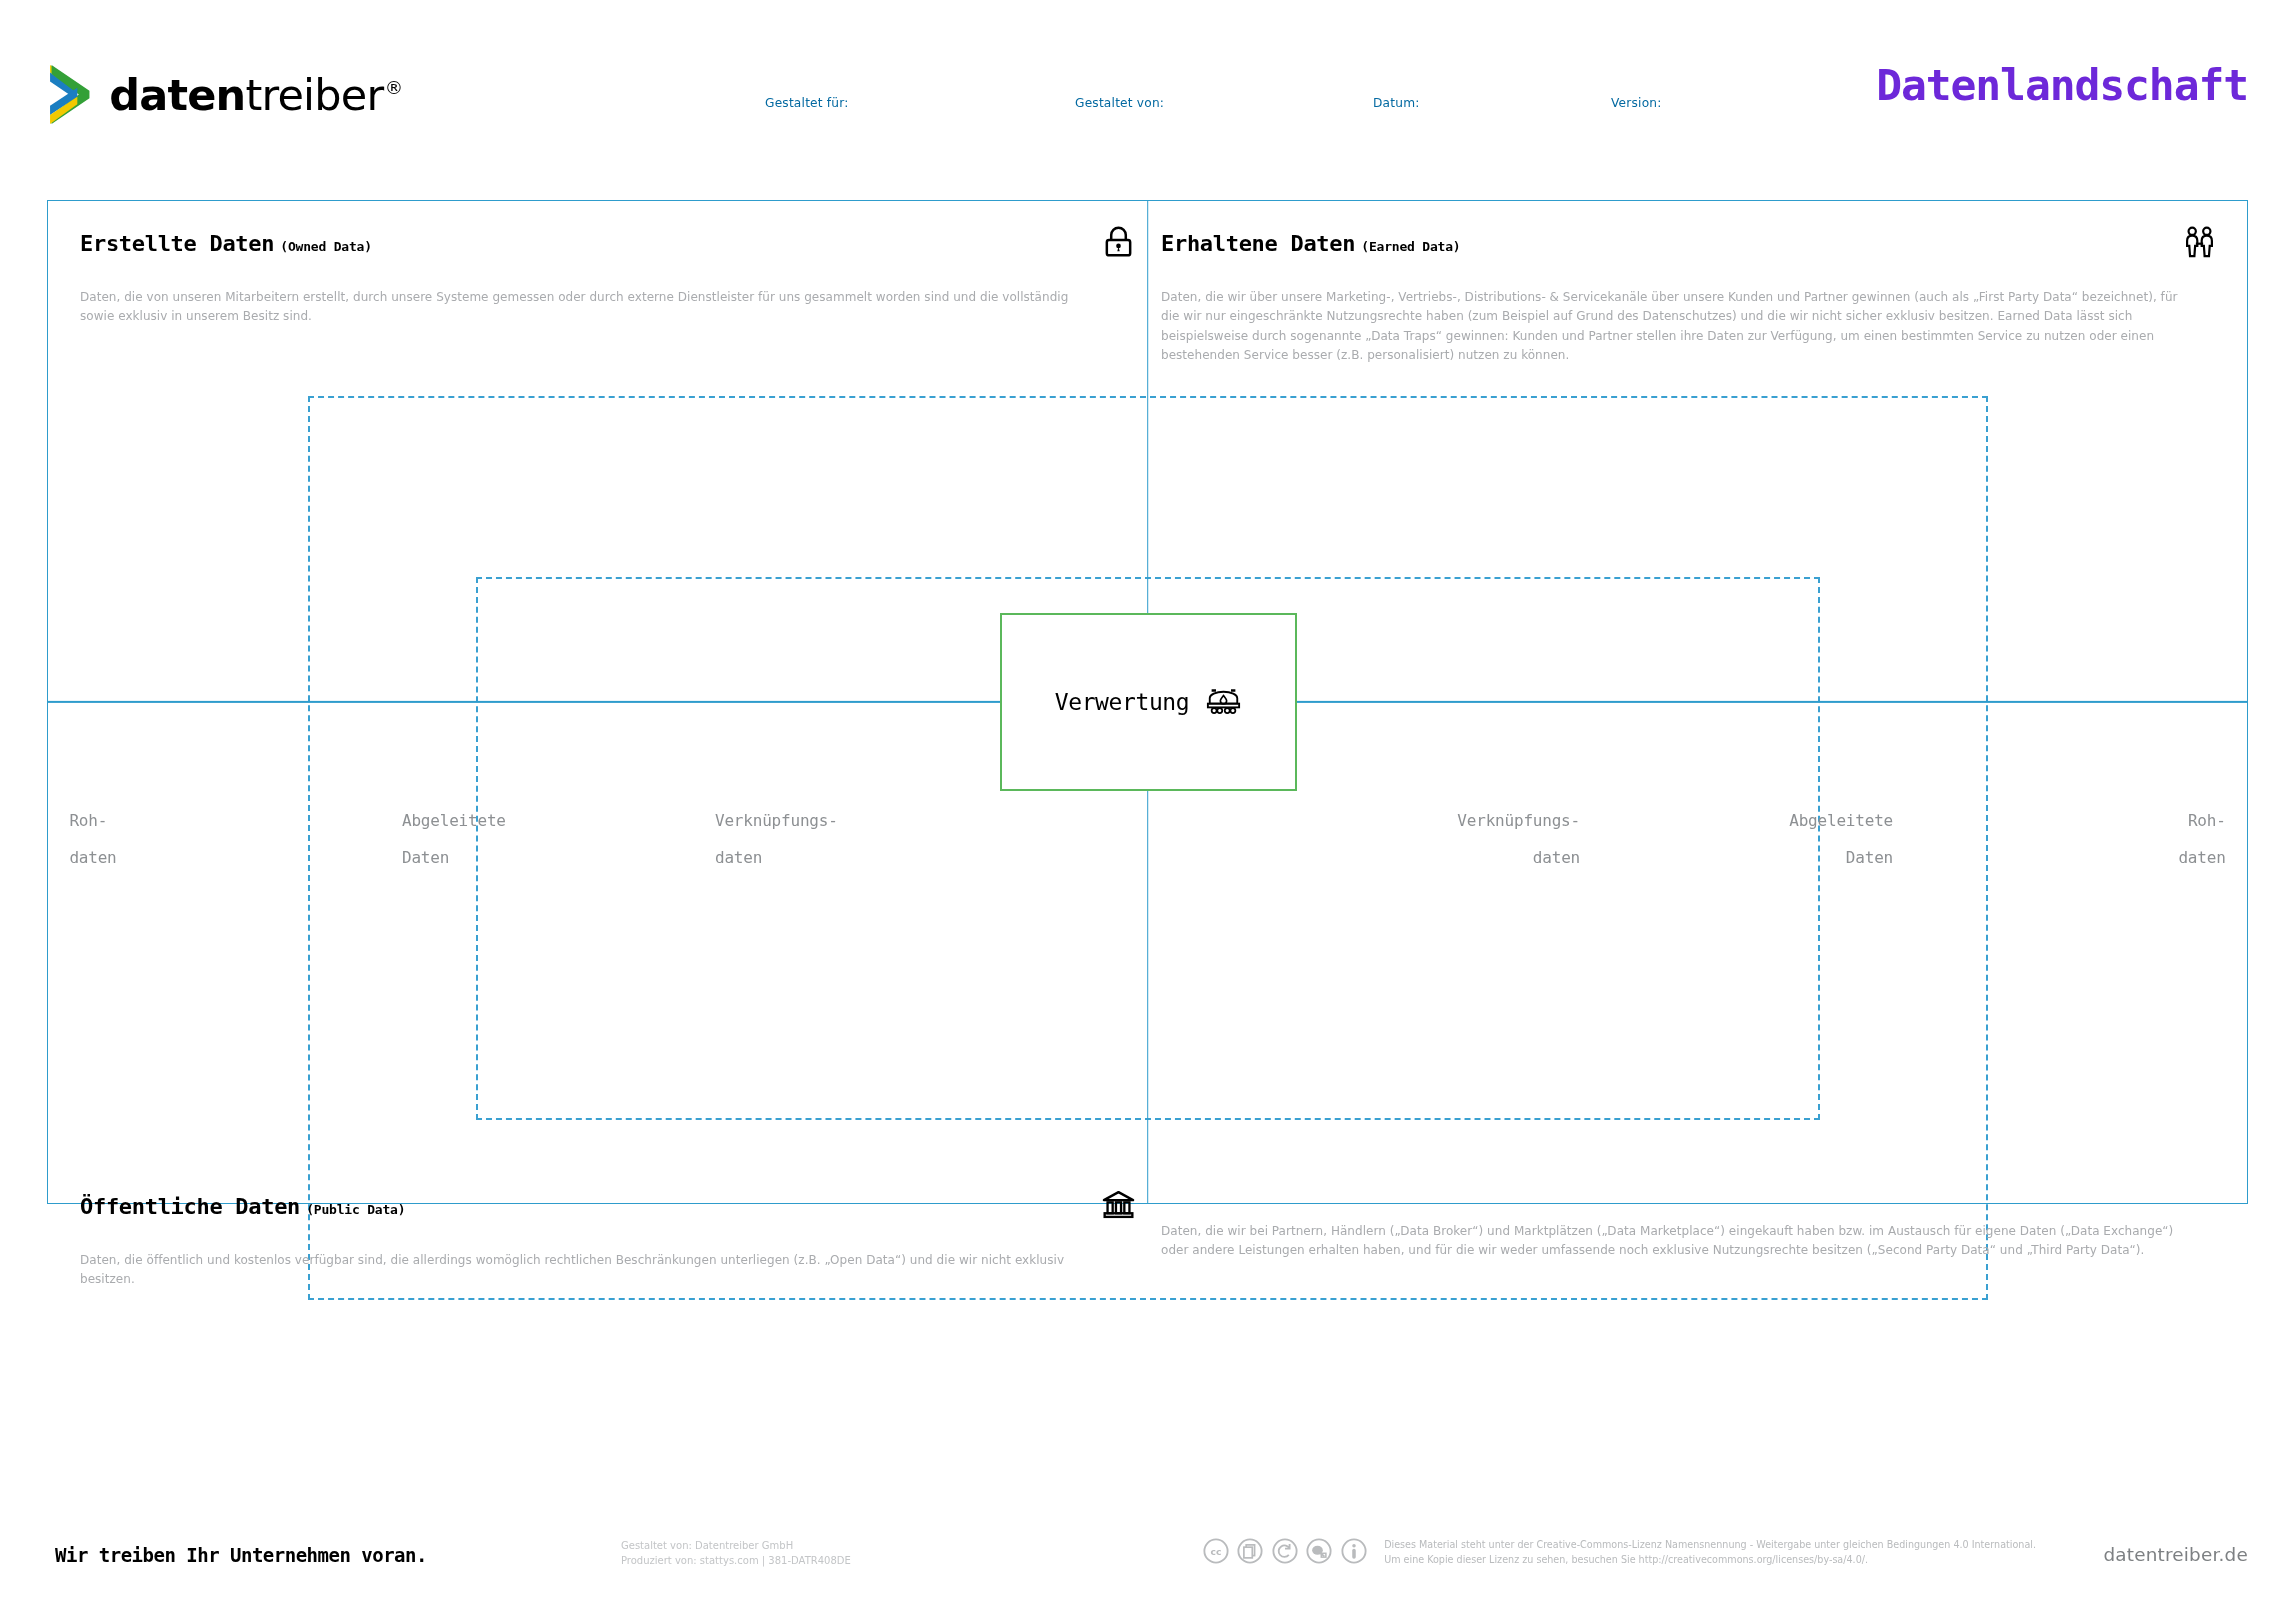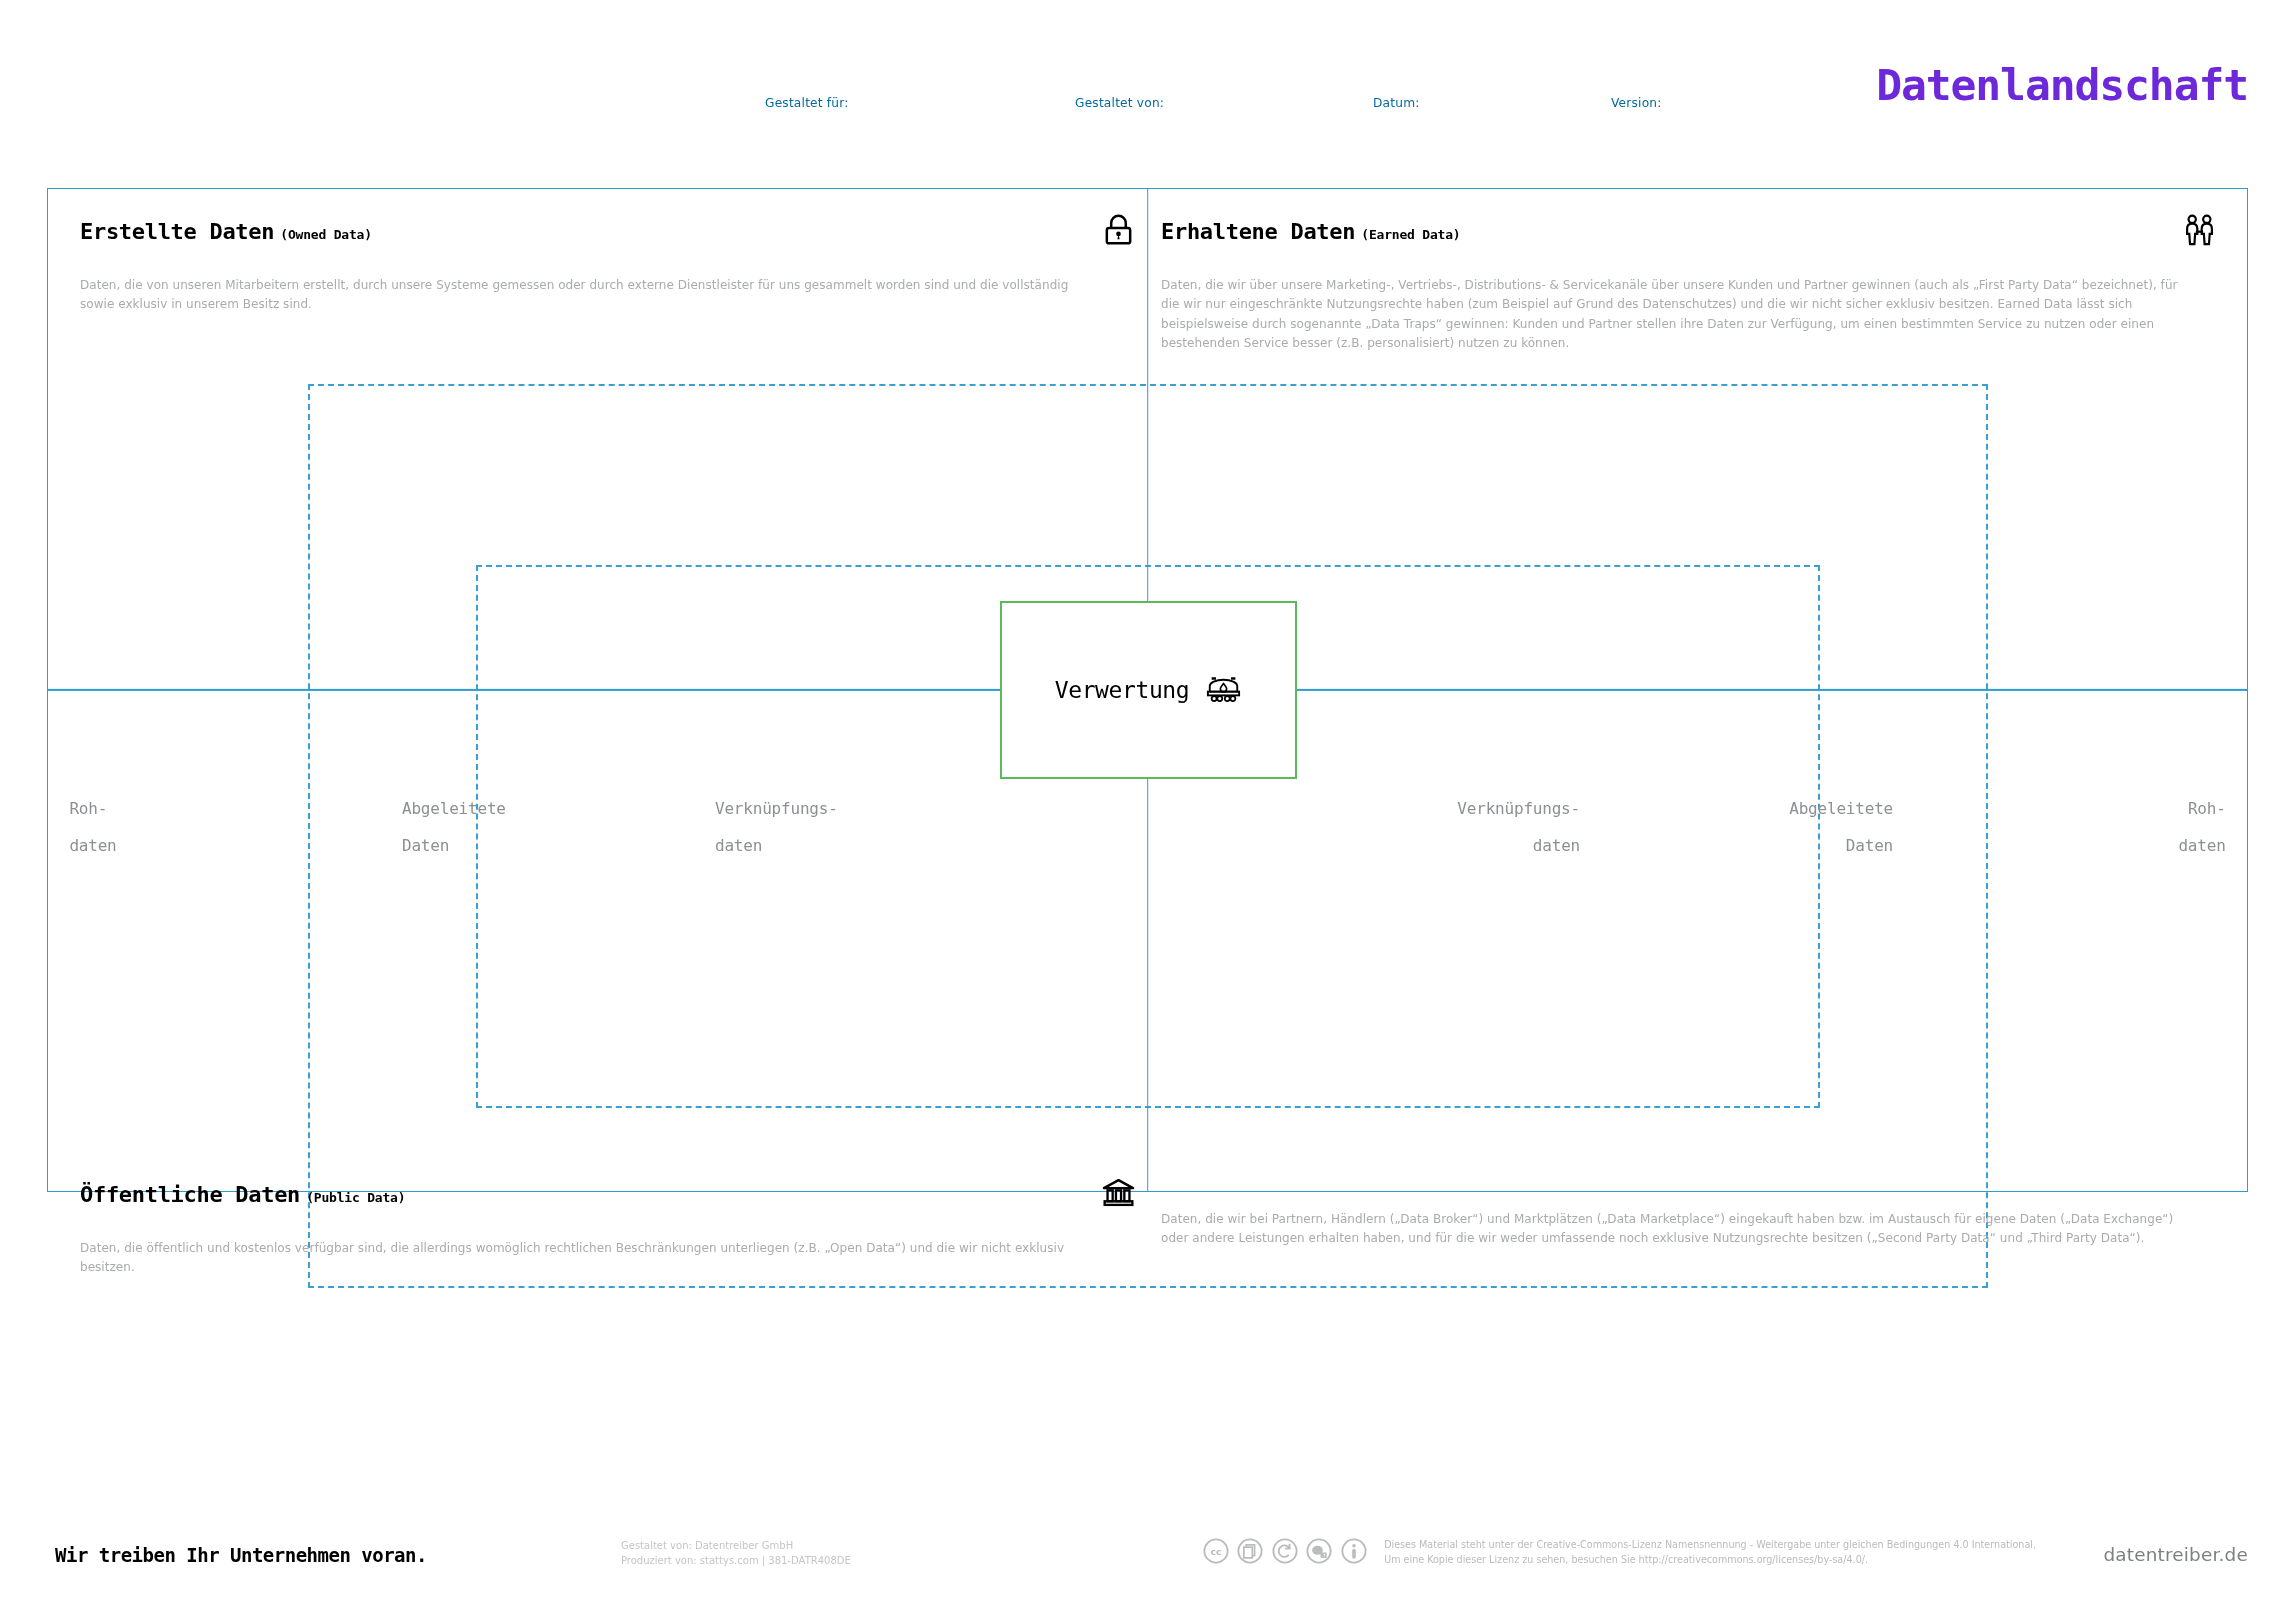--- a/index.html
+++ b/index.html
@@ -72,21 +72,21 @@
     font-weight: 700;
     letter-spacing: -1.1px;
     color: #6d28d9;
     white-space: nowrap;
   }
 
   
   .canvas {
     position: absolute;
     left: 47px;
-    top: 188px;
+    top: 200px;
     width: 2201px;
     height: 1004px;
     border: 1.5px solid #2e9ccc;
     box-sizing: border-box;
   }
   
   .axis-v {
     position: absolute;
     left: 50%;
     top: 0;
@@ -260,20 +260,31 @@
     color: #7d8083;
     letter-spacing: 0.2px;
     white-space: nowrap;
   }
 </style>
 </head>
 <body>
 
 <div class="header">
 
+  <div class="logo-wrap">
+    <svg class="logo-mark" viewBox="0 0 62 82">
+      <path d="M4 2 L38 25 L38 35 L4 12 Z" fill="#f2c900"></path>
+      <path d="M4 12 L38 35 L38 47 L4 24 Z" fill="#1b7ec1"></path>
+      <path d="M10 2 L58 34 L58 46 L10 14 Z" fill="#33a037" opacity="0"></path>
+      <path d="M6 2 L56 36 L56 46 L6 80 L6 68 L42 41 L6 14 Z" fill="#33a037"></path>
+      <path d="M4 56 L40 32 L40 44 L4 68 Z" fill="#1b7ec1"></path>
+      <path d="M4 68 L40 44 L40 54 L4 80 Z" fill="#f2c900"></path>
+    </svg>
+    <div class="logo-text"><b>daten</b><span>treiber</span><span class="logo-reg">®</span></div>
+  </div>
 
   <div class="hdr-fields">
     <span class="hdr-field" style="left:765px">Gestaltet für:</span>
     <span class="hdr-field" style="left:1075px">Gestaltet von:</span>
     <span class="hdr-field" style="left:1373px">Datum:</span>
     <span class="hdr-field" style="left:1611px">Version:</span>
   </div>
 
   <div class="doc-title">Datenlandschaft</div>
 </div>

